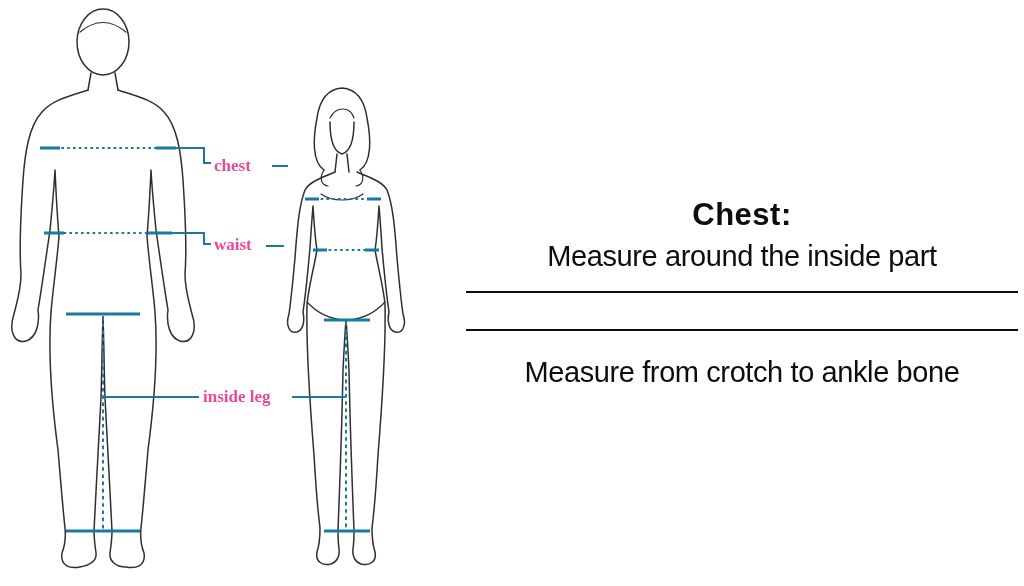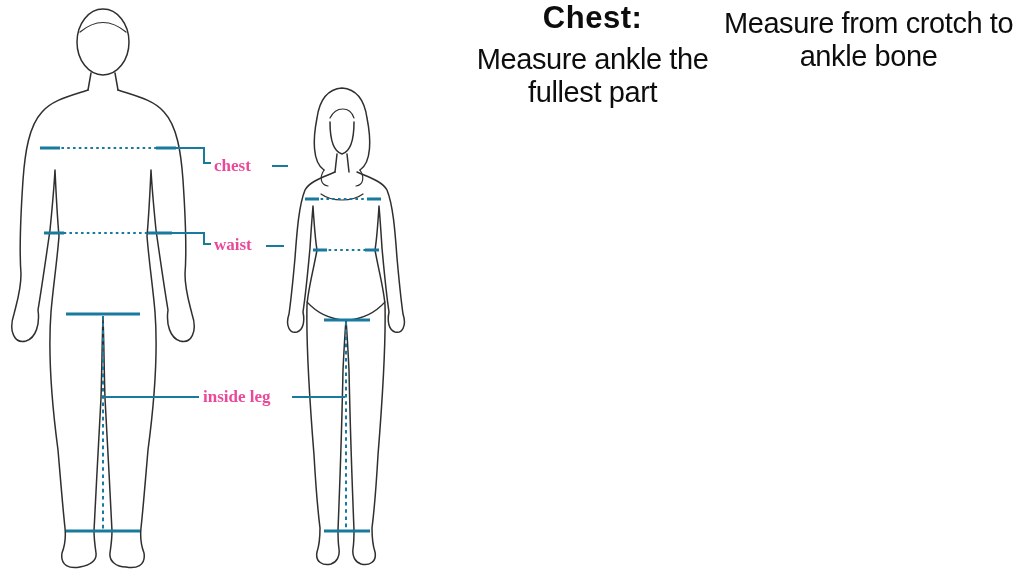--- a/index.html
+++ b/index.html
@@ -20,21 +20,21 @@
   .m-dot{fill:none;stroke:var(--accent);stroke-width:2;stroke-dasharray:2.6 3.2;}
   .m-solid{fill:none;stroke:var(--accent);stroke-width:2.8;stroke-linecap:butt;}
   .m-line{fill:none;stroke:var(--accent);stroke-width:2;stroke-linecap:butt;}
   .m-dashv{fill:none;stroke:var(--accent);stroke-width:2;stroke-dasharray:3.6 3.6;}
   .fig-label{
     position:absolute;font-family:"Liberation Serif",serif;font-weight:bold;
     font-size:17px;color:#ec4899;white-space:nowrap;
   }
   .text-panel{
     position:absolute;left:460px;top:0;width:564px;height:586px;
-    display:flex;justify-content:center;
+    display:flex;flex-direction:column;justify-content:center;
     padding:0 6px;box-sizing:border-box;
   }
   .section{text-align:center;}
   .section h2{
     margin:0;font-family:"Liberation Sans",sans-serif;font-weight:bold;
     font-size:31px;letter-spacing:.5px;color:var(--text);
   }
   .section p{
     margin:7px 0 0;font-family:"Liberation Sans",sans-serif;
     font-size:29px;letter-spacing:-0.4px;color:var(--text);
@@ -186,21 +186,21 @@
     </svg>
 
     <span class="fig-label" style="left:214px;top:156px;">chest</span>
     <span class="fig-label" style="left:214px;top:235px;">waist</span>
     <span class="fig-label" style="left:203px;top:387px;">inside leg</span>
   </div>
 
   <div class="text-panel">
     <div class="section">
       <h2>Chest:</h2>
-      <p>Measure ankle the fullest part</p>
+      <p>Measure around the inside part</p>
     </div>
     <div class="divider"></div>
     <div class="section">
     </div>
     <div class="divider"></div>
     <div class="section">
       <p>Measure from crotch to ankle bone</p>
     </div>
   </div>
 

